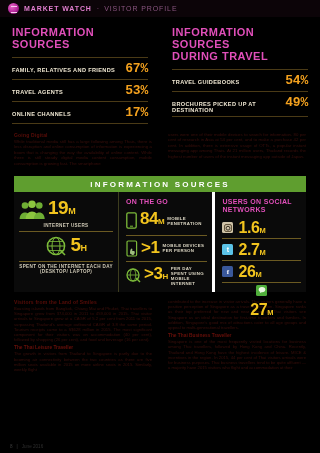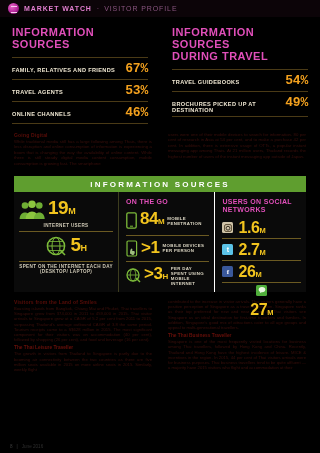--- a/index.html
+++ b/index.html
@@ -52,21 +52,21 @@
   .banner {
     margin:4px 14px 0 14px; height:16px; background:#5f9e2f;
     display:flex; align-items:center; justify-content:center;
   }
   .banner span { font-size:8px; font-weight:bold; letter-spacing:2.2px; color:#fff; }
 
   
   .stats { display:flex; margin:0 14px; background:#0a0a0a; height:100px; }
   .stat-col { padding:6px 5px 0 5px; position:relative; }
   .col-a { width:36%; border-right:1px solid #3d3d1e; }
-  .col-b { width:33%; border-right:1px solid #ffffff; padding-left:7px; }
+  .col-b { width:33%; border-right:3px solid #ffffff; padding-left:7px; }
   .col-c { width:31%; padding-left:7px; }
 
   .col-title { font-size:7px; font-weight:bold; letter-spacing:.3px; color:#e14fba; line-height:8px; margin-bottom:3px; text-transform:uppercase; }
 
   .big-item { display:flex; align-items:center; gap:3px; }
   .num { font-size:19px; font-weight:bold; color:#f2c41e; letter-spacing:-.5px; line-height:20px; }
   .num .u { font-size:9px; }
   .capt { font-size:4.6px; font-weight:bold; letter-spacing:.35px; color:#d8d2c0; text-transform:uppercase; line-height:5.2px; }
   .capt-center { text-align:center; color:#cfc9b6; margin:2px 0 0 0; }
   .divline { border-bottom:1px solid #6b5a22; margin:3px 0 2px 0; }
@@ -123,21 +123,21 @@
         <div class="srow">
           <span class="lbl">FAMILY, RELATIVES AND FRIENDS</span>
           <span class="val">67%</span>
         </div>
         <div class="srow">
           <span class="lbl">TRAVEL AGENTS</span>
           <span class="val">53%</span>
         </div>
         <div class="srow">
           <span class="lbl">ONLINE CHANNELS</span>
-          <span class="val">46%</span>
+          <span class="val">17%</span>
         </div>
       </div>
     </div>
 
     <div class="panel">
       <h2>
         <span>INFORMATION SOURCES</span>
         <span class="l2">DURING TRAVEL</span>
       </h2>
       <div class="rowlist">

